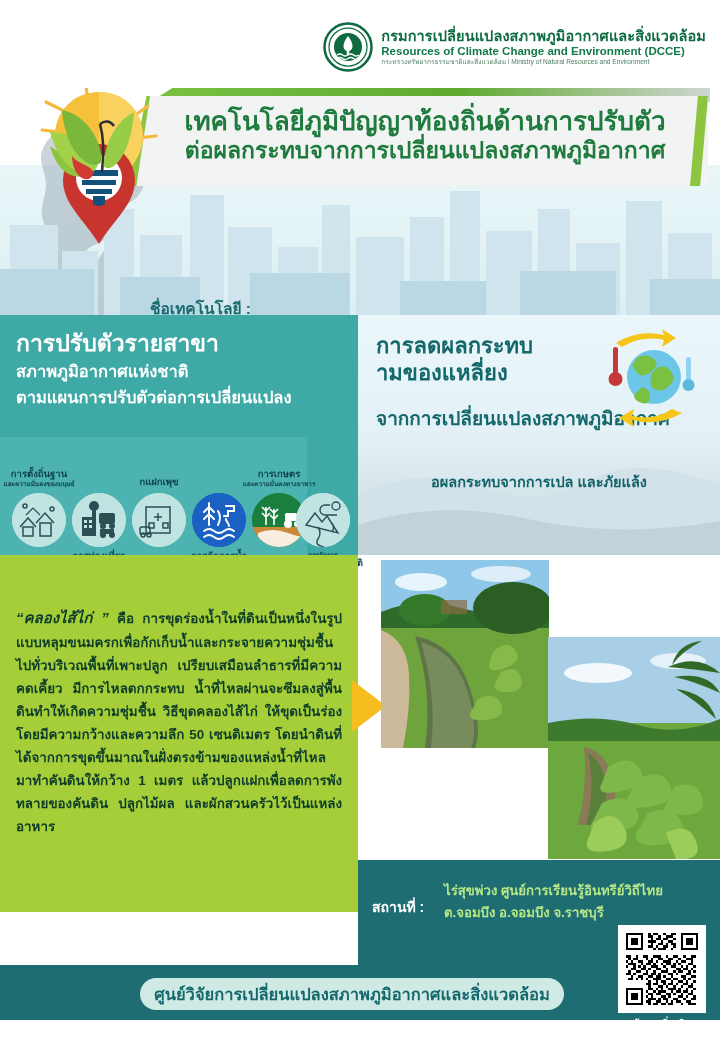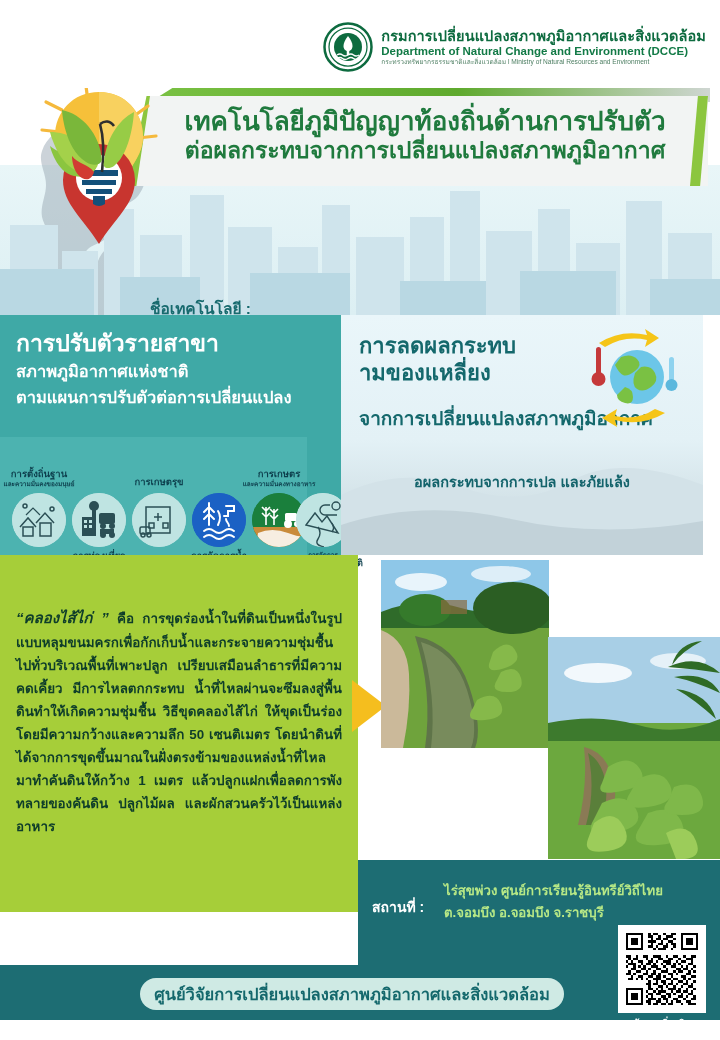--- a/index.html
+++ b/index.html
@@ -49,21 +49,21 @@
 
   .sector{position:absolute;bottom:8px;}
   .sector .disc{width:54px;height:54px;border-radius:50%;background:#bfe4e2;display:block;}
   .sector.hl .disc{background:#1b61c4;}
   .sector.hl2 .disc{background:#1a7f3c;}
   .sector .cap-top{position:absolute;left:50%;transform:translateX(-50%);bottom:60px;text-align:center;white-space:nowrap;}
   .sector .cap-bot{position:absolute;left:50%;transform:translateX(-50%);top:58px;text-align:center;white-space:nowrap;}
   .cap-main{font-size:9.5px;font-weight:bold;color:#0d3f4d;line-height:1.1;}
   .cap-sub{font-size:6.4px;font-weight:bold;color:#0d3f4d;line-height:1.15;}
 
-  .panel-right{position:absolute;left:341px;top:315px;width:362px;height:240px;
+  .panel-right{position:absolute;left:358px;top:315px;width:362px;height:240px;
       background:linear-gradient(180deg,#eaf6fa 0%,#e3f1f6 52%,#c6d6dc 100%);overflow:hidden;}
   .pr-hills{position:absolute;left:0;bottom:0;width:362px;height:120px;}
   .pr-h1{position:absolute;left:18px;top:18px;font-size:22px;font-weight:bold;color:#14686c;line-height:1.22;}
   .pr-h2{position:absolute;left:18px;top:88px;font-size:19px;font-weight:bold;color:#14686c;white-space:nowrap;}
   .pr-sub{position:absolute;left:0;top:155px;width:362px;text-align:center;
       font-size:14.5px;font-weight:bold;color:#13636b;}
   .globe-icon{position:absolute;right:18px;top:12px;width:110px;height:105px;}
 
   
   .detail{position:absolute;left:0;top:555px;width:358px;height:357px;background:#a6ce39;}
@@ -106,21 +106,21 @@
         <circle cx="50" cy="50" r="47" fill="none" stroke="#0d6b3f" stroke-width="5"></circle>
         <circle cx="50" cy="50" r="38" fill="none" stroke="#0d6b3f" stroke-width="2.5"></circle>
         <path d="M22 50a28 28 0 0 1 56 0a28 28 0 0 1-56 0" fill="#0d6b3f"></path>
         <path d="M50 28c6 8 9 14 9 20s-4 10-9 10s-9-4-9-10s3-12 9-20z" fill="#ffffff"></path>
         <rect x="47.5" y="50" width="5" height="16" fill="#ffffff"></rect>
         <path d="M28 66q6-4 11 0t11 0t11 0t11 0" fill="none" stroke="#ffffff" stroke-width="3"></path>
         <path d="M28 73q6-4 11 0t11 0t11 0t11 0" fill="none" stroke="#ffffff" stroke-width="3"></path>
       </svg>
       <div class="logo-text">
         <div class="logo-th">กรมการเปลี่ยนแปลงสภาพภูมิอากาศและสิ่งแวดล้อม</div>
-        <div class="logo-en">Department of Natural Change and Environment (DCCE)</div>
+        <div class="logo-en">Resources of Climate Change and Environment (DCCE)</div>
         <div class="logo-min">กระทรวงทรัพยากรธรรมชาติและสิ่งแวดล้อม l Ministry of Natural Resources and Environment</div>
       </div>
     </div>
   </div>
 
   <div class="hero">
 
     <svg class="thai-map" viewBox="0 0 180 210">
       <path d="M62 4c10-3 22 2 28 10c7 9 4 20 10 28c6 9 18 10 24 18c7 9 2 22-4 30c-6 7-16 9-22 16c-6 8-4 19-10 26c-5 6-14 6-19 12c-6 7-5 18-11 24c-6 5-15 3-19-3c-5-8-1-18-3-27c-2-10-10-17-12-27c-2-11 4-21 4-32c0-12-8-23-4-34C28 31 42 24 50 16c5-5 6-10 12-12z" fill="#9aa9b4"></path>
       <path d="M92 140c6 4 10 10 9 17c-1 9-8 16-9 25c-1 8 3 16 1 24c-2 6-9 8-13 4c-5-6-2-15-2-23c0-11-2-22 2-32c2-6 7-12 12-15z" fill="#9aa9b4"></path>
@@ -243,21 +243,21 @@
               <circle cx="40" cy="42" r="3"></circle>
           </g>
         </svg>
         <div class="cap-bot">
           <div class="cap-main">การท่องเที่ยว</div>
         </div>
       </div>
 
       <div class="sector" style="left:132px;">
         <div class="cap-top">
-          <div class="cap-main">การเกษตรุข</div>
+          <div class="cap-main">กแฝกเพุข</div>
         </div>
         <svg class="disc" viewBox="0 0 54 54">
           <circle cx="27" cy="27" r="27" fill="#bfe4e2"></circle>
           <g stroke="#2b4f55" stroke-width="1.5" fill="none">
             <rect x="14" y="14" width="24" height="26"></rect>
             <path d="M26 20v8M22 24h8"></path>
             <rect x="17" y="30" width="5" height="5"></rect>
               <rect x="31" y="30" width="5" height="5"></rect>
             <rect x="8" y="34" width="10" height="7" rx="1.5"></rect>
             <circle cx="11" cy="42" r="2"></circle>

